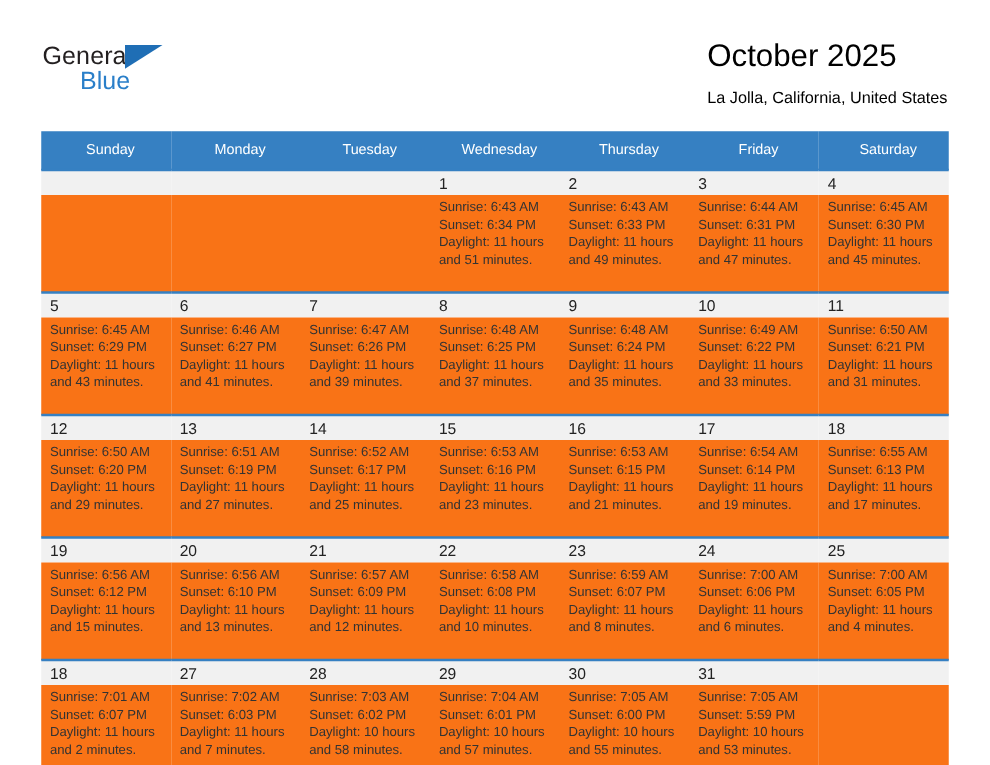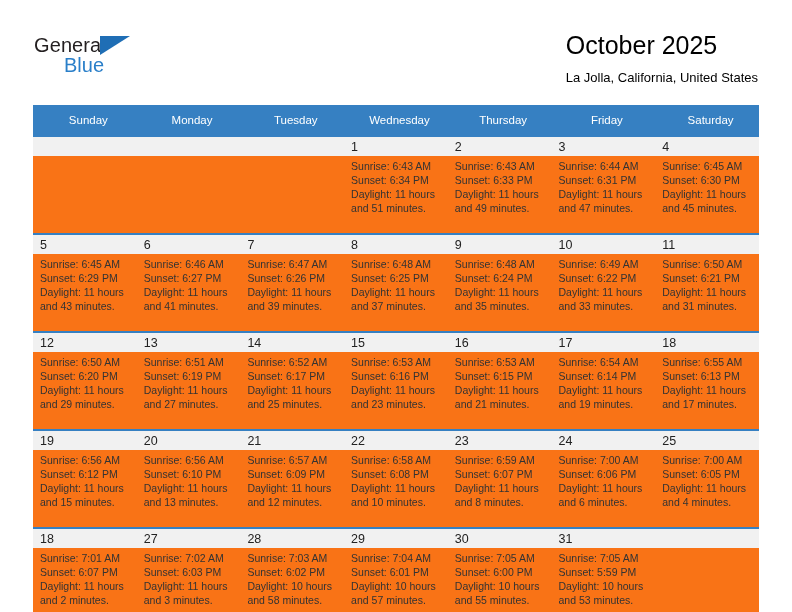--- a/index.html
+++ b/index.html
@@ -396,21 +396,21 @@
           <td>
             <div class="line">Sunrise: 7:01 AM</div>
             <div class="line">Sunset: 6:07 PM</div>
             <div class="line">Daylight: 11 hours</div>
             <div class="line">and 2 minutes.</div>
           </td>
           <td>
             <div class="line">Sunrise: 7:02 AM</div>
             <div class="line">Sunset: 6:03 PM</div>
             <div class="line">Daylight: 11 hours</div>
-            <div class="line">and 3 minutes.</div>
+            <div class="line">and 7 minutes.</div>
           </td>
           <td>
             <div class="line">Sunrise: 7:03 AM</div>
             <div class="line">Sunset: 6:02 PM</div>
             <div class="line">Daylight: 10 hours</div>
             <div class="line">and 58 minutes.</div>
           </td>
           <td>
             <div class="line">Sunrise: 7:04 AM</div>
             <div class="line">Sunset: 6:01 PM</div>

